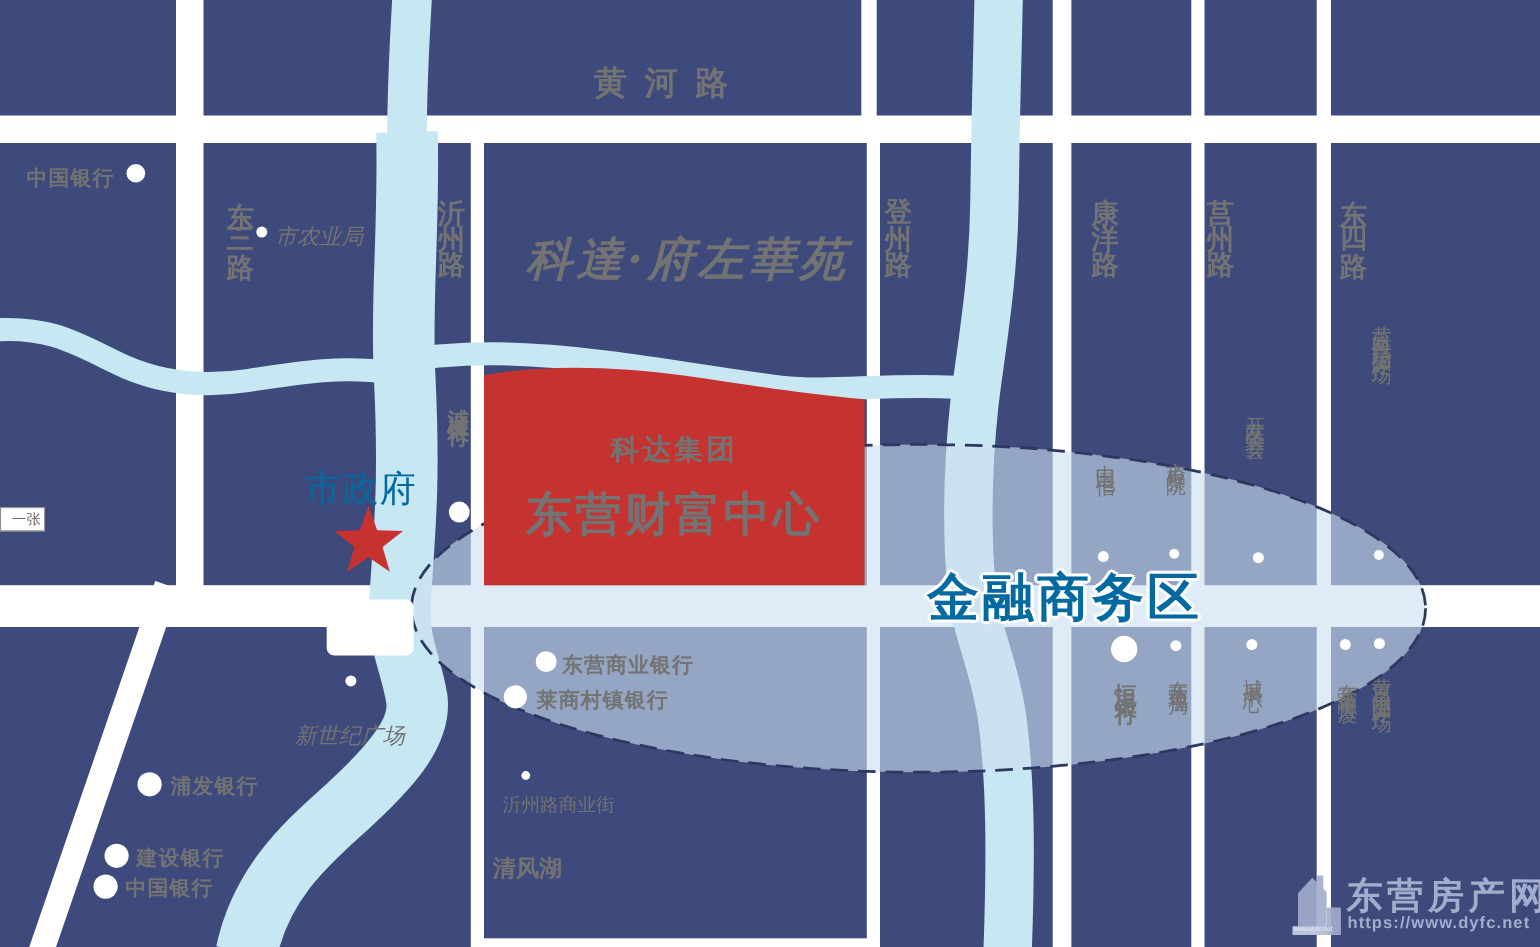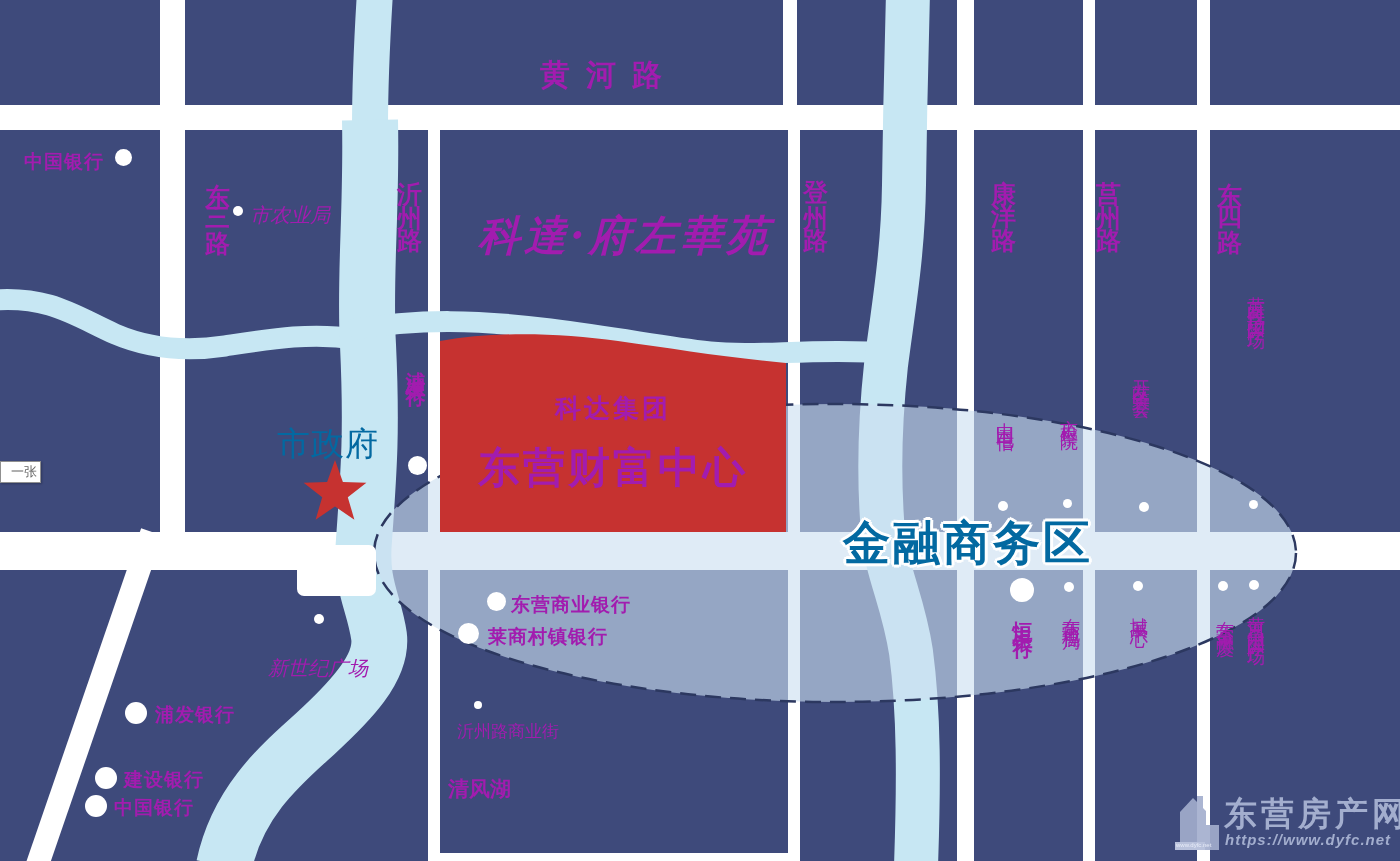--- a/index.html
+++ b/index.html
@@ -1,20 +1,20 @@
 <!DOCTYPE html>
 <html><head>
 <meta charset="utf-8">
 <style>
   html,body{margin:0;padding:0;background:#fff;}
   #map{position:relative;width:1400px;height:861px;background:#ffffff;overflow:hidden;
        font-family:"Liberation Sans","DejaVu Sans",sans-serif;}
   .blk{position:absolute;background:#3E4A7B;}
   .layer{position:absolute;left:0;top:0;pointer-events:none;}
-  .lbl{position:absolute;color:#a21caf;white-space:nowrap;}
+  .lbl{position:absolute;color:#737373;white-space:nowrap;}
   .vt{writing-mode:vertical-rl;text-orientation:upright;}
   .vroad{font-size:25px;font-weight:bold;letter-spacing:24px;}
   .vpoi{font-size:18px;letter-spacing:4px;}
   .vpoi-b{font-size:20px;font-weight:bold;letter-spacing:6px;}
   .bank{font-size:19px;font-weight:bold;letter-spacing:1px;}
   .small{font-size:20px;font-style:italic;}
   .dot{position:absolute;background:#fff;border-radius:50%;}
   .red-text{color:#0369a1;}
   #huanghe-label{left:540px;top:55px;font-size:30px;font-weight:bold;letter-spacing:16px;}
   #zone-label{left:843px;top:512px;font-size:47px;font-weight:bold;letter-spacing:3px;
@@ -24,21 +24,21 @@
   #citygov-label{left:277px;top:422px;font-size:33px;letter-spacing:1px;}
   #calligraphy{left:478px;top:208px;font-size:42px;font-weight:bold;font-style:italic;
     letter-spacing:4px;font-family:"DejaVu Serif","Liberation Serif",serif;}
   #proj-group{left:440px;top:391px;width:346px;text-align:center;font-size:26px;font-weight:bold;letter-spacing:3px;}
   #proj-name{left:420px;top:440px;width:386px;text-align:center;font-size:42px;font-weight:bold;letter-spacing:3px;}
   #xsj-rect{position:absolute;left:297px;top:545px;width:79px;height:51px;background:#fff;border-radius:7px;}
   #tooltip{position:absolute;left:0;top:461px;width:36px;height:20px;background:#fff;border:1px solid #909090;
     color:#666;font-size:13px;line-height:20px;text-align:right;padding-right:3px;
     box-shadow:1px 1px 2px rgba(0,0,0,.25);}
   #wm-name{left:1224px;top:792px;font-size:33px;font-weight:bold;letter-spacing:4px;color:#A3AECE;}
-  #wm-url{left:1225px;top:831px;font-size:15px;font-weight:bold;letter-spacing:1px;color:#A3AECE;font-style:italic;}
+  #wm-url{left:1225px;top:831px;font-size:15px;font-weight:bold;letter-spacing:1px;color:#A3AECE;}
   #wm-cap{left:1176px;top:842px;font-size:6px;color:#E8ECF8;letter-spacing:0;}
 </style>
 </head>
 <body>
 
 <div id="map">
 
   <div class="blk" style="left:0;top:0;width:160px;height:105px"></div>
   <div class="blk" style="left:185px;top:0;width:598px;height:105px"></div>
   <div class="blk" style="left:797px;top:0;width:160px;height:105px"></div>

